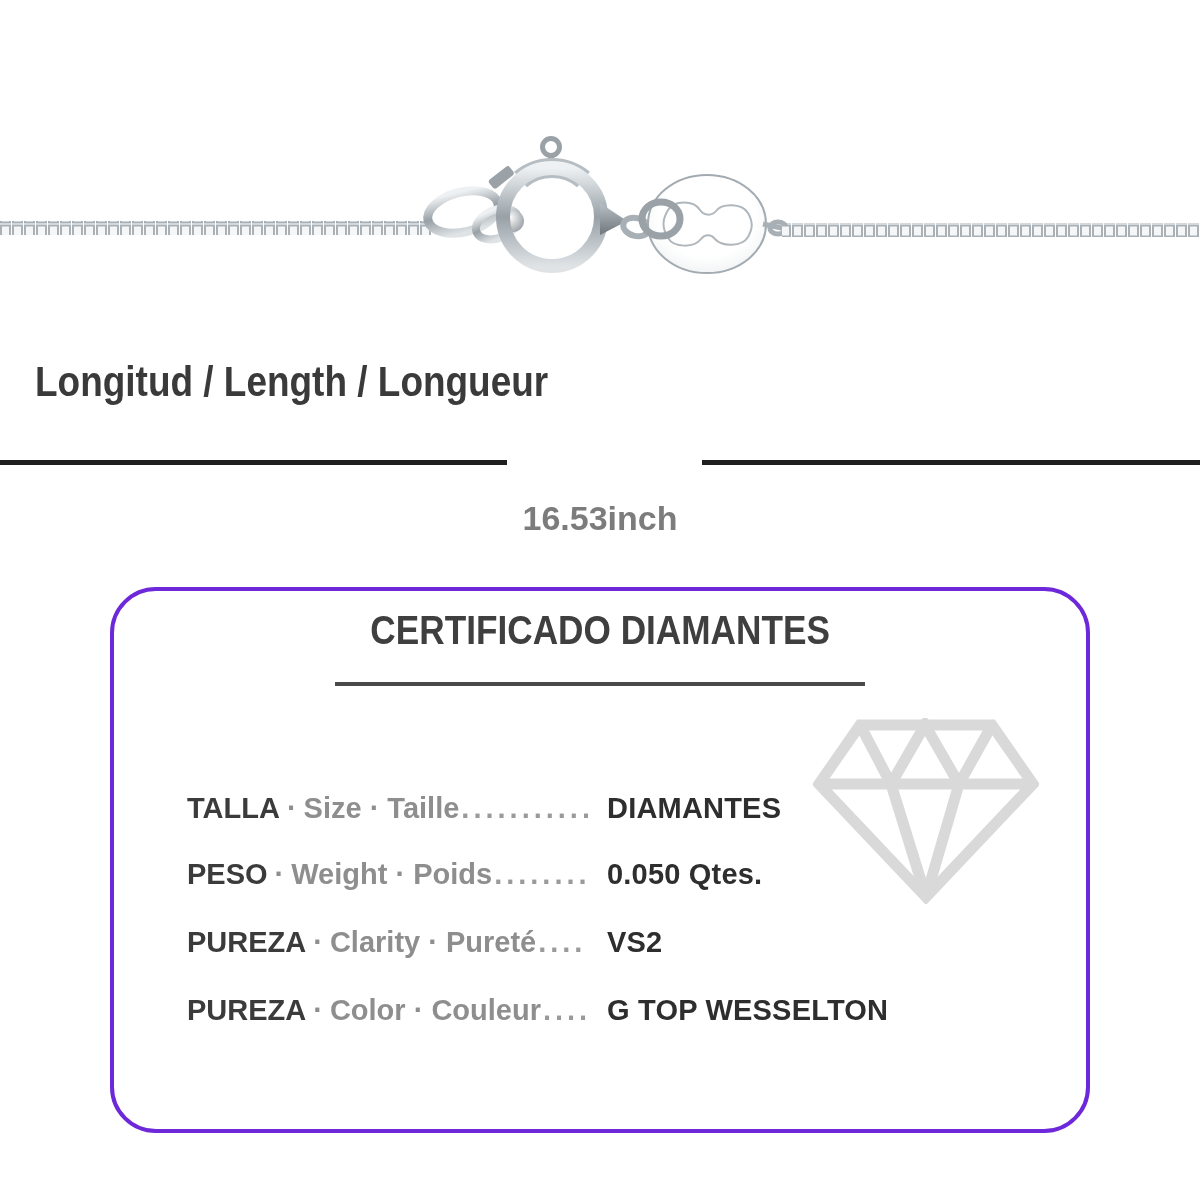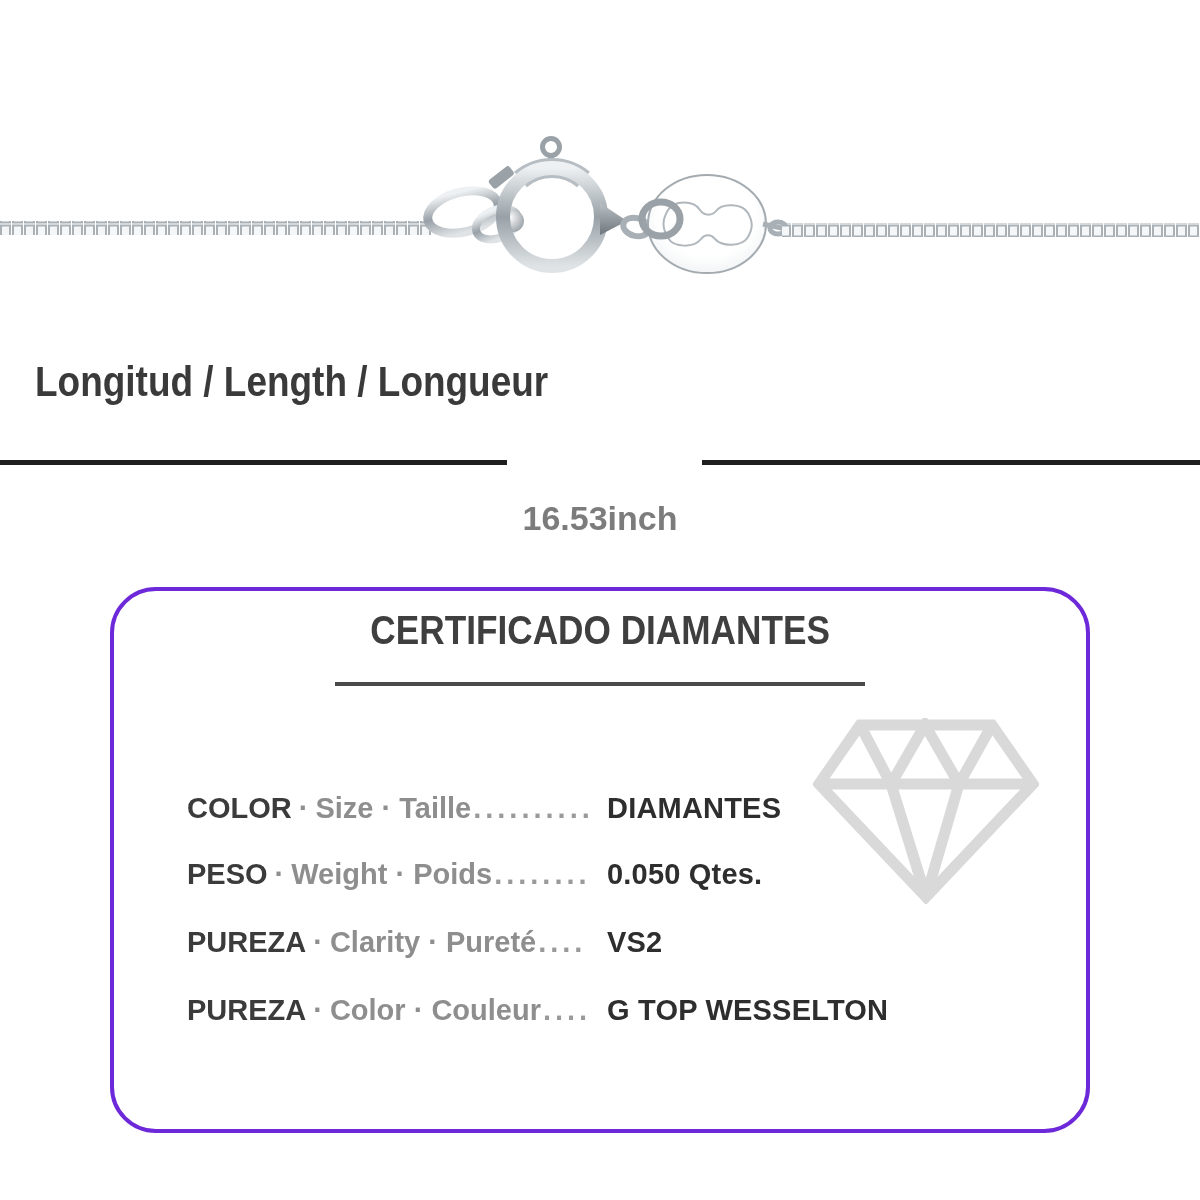--- a/index.html
+++ b/index.html
@@ -111,21 +111,21 @@
   </div>
 
   <div class="cert-box">
     <div class="cert-title">
       <span class="squeeze">CERTIFICADO DIAMANTES</span>
     </div>
     <div class="cert-underline"></div>
 
     <div class="spec-row row-0">
       <div class="spec-left">
-        <span class="lbl">COLOR</span><span class="sep">·</span><span class="alt">Size · Taille</span><span class="dots">...............</span>
+        <span class="lbl">TALLA</span><span class="sep">·</span><span class="alt">Size · Taille</span><span class="dots">...............</span>
       </div>
       <div class="spec-value">DIAMANTES</div>
     </div>
 
     <div class="spec-row row-1">
       <div class="spec-left">
         <span class="lbl">PESO</span><span class="sep">·</span><span class="alt">Weight · Poids</span><span class="dots">............</span>
       </div>
       <div class="spec-value">0.050 Qtes.</div>
     </div>

